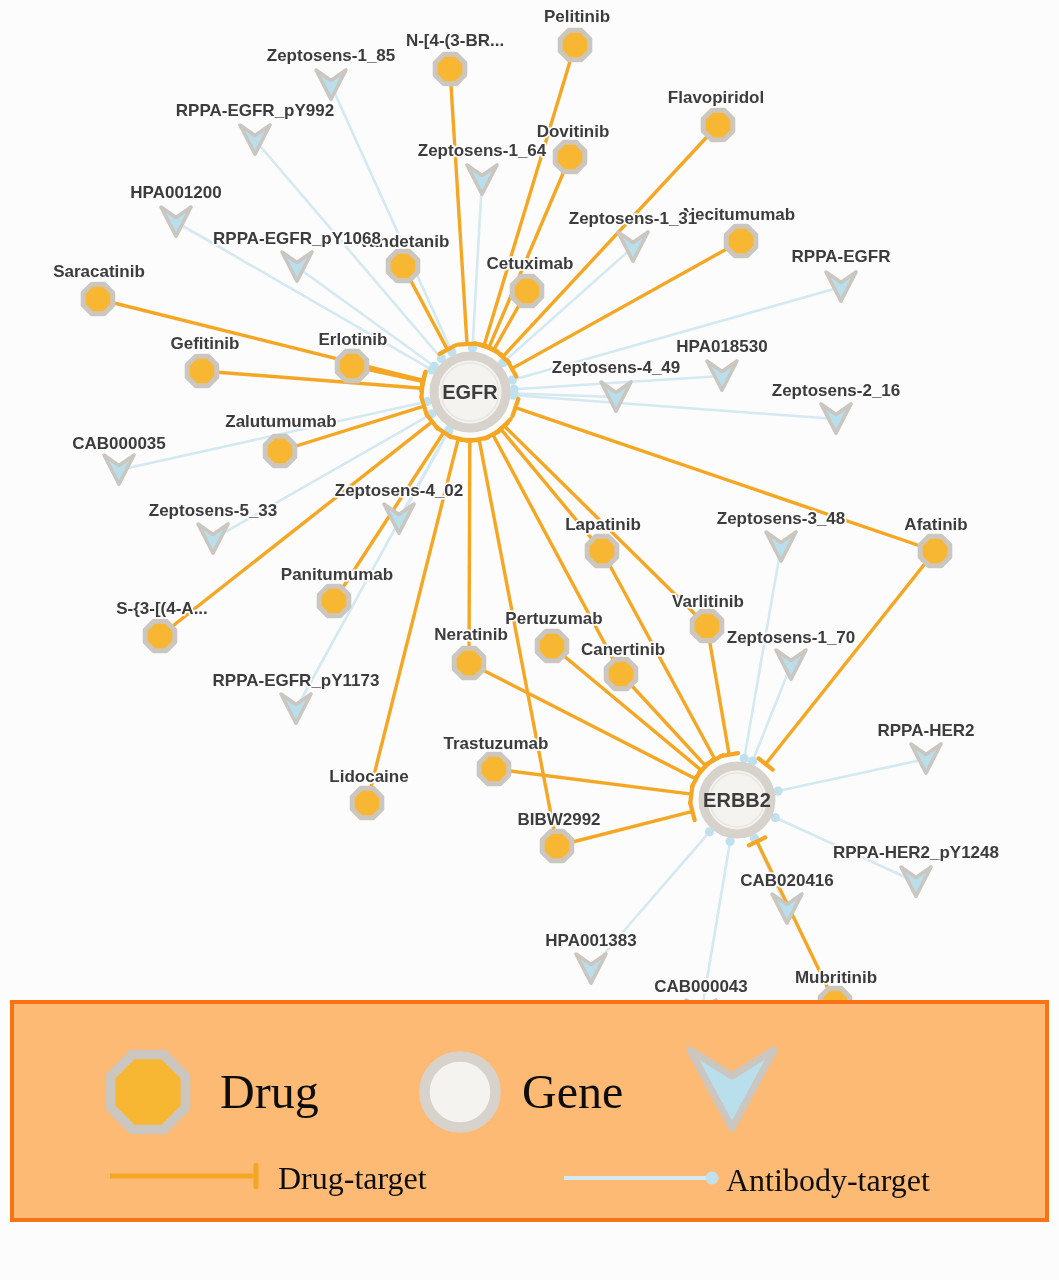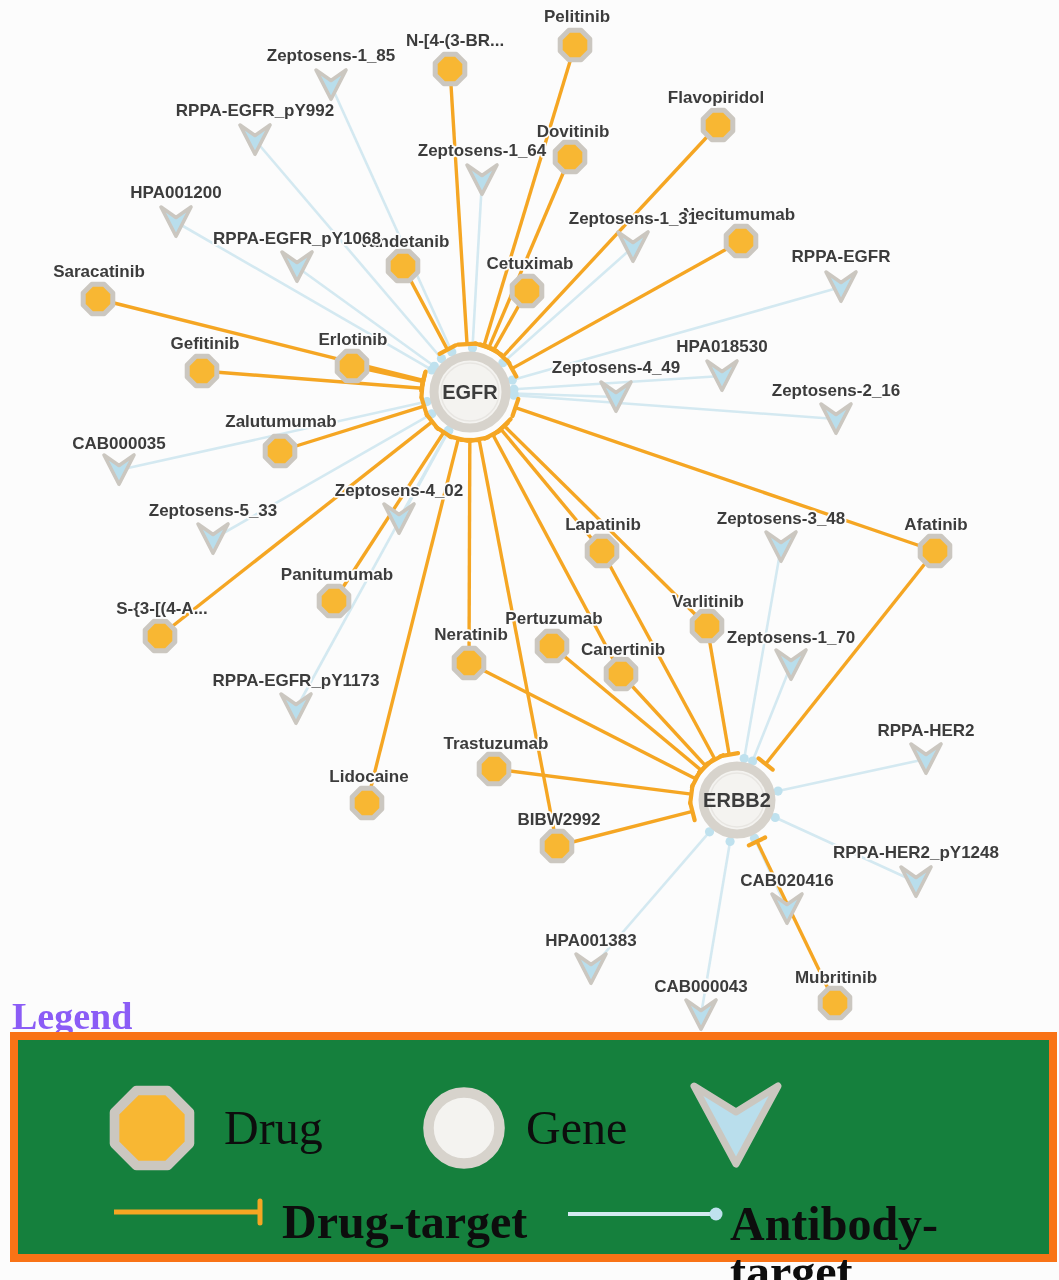--- a/index.html
+++ b/index.html
@@ -6,25 +6,25 @@
   #stage{position:relative;width:1059px;height:1280px;background:#FCFCFC;overflow:hidden;
          font-family:"Liberation Sans",sans-serif;}
   #graph{position:absolute;left:0;top:0;}
   .node-label{font-family:"Liberation Sans",sans-serif;font-weight:bold;font-size:17px;
               fill:#3C3C3C;text-anchor:middle;paint-order:stroke;stroke:#FCFCFC;
               stroke-width:3.5px;stroke-linejoin:round;}
   .gene-label{font-family:"Liberation Sans",sans-serif;font-weight:bold;font-size:20px;
               fill:#3C3C3C;text-anchor:middle;}
   .legend-title{position:absolute;left:12px;top:994px;font-family:"Liberation Serif",serif;
                 font-weight:bold;font-size:38px;color:#8b5cf6;}
-  .legend-box{position:absolute;left:10px;top:1032px;width:1031px;height:214px;
-              border:8px solid #f97316;background:#15803d;}
+  .legend-box{position:absolute;left:10px;top:1000px;width:1031px;height:214px;
+              border:4px solid #f97316;background:#fdba74;}
   .legend-box .abs{position:absolute;}
   .li-label{font-family:"Liberation Serif",serif;font-size:48px;color:#0d0d0d;line-height:1;}
-  .li-edge-label{font-family:"Liberation Serif",serif;font-size:48px;color:#0d0d0d;line-height:1;font-weight:bold;}
+  .li-edge-label{font-family:"Liberation Serif",serif;font-size:32px;color:#0d0d0d;line-height:1;}
 </style>
 </head>
 <body>
 
 <div id="stage">
 
   <svg id="graph" width="1059" height="1280" viewBox="0 0 1059 1280">
       <g>
         <line x1="331" y1="85" x2="451.85171194713394" y2="351.91709041561234" stroke="#D4E9F1" stroke-width="2.6"></line>
         <line x1="255" y1="140" x2="441.44182663227514" y2="358.52716423875967" stroke="#D4E9F1" stroke-width="2.6"></line>

